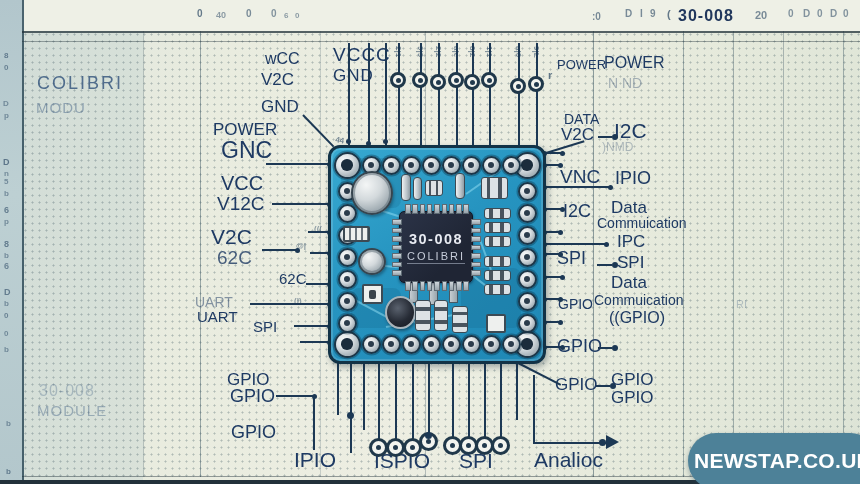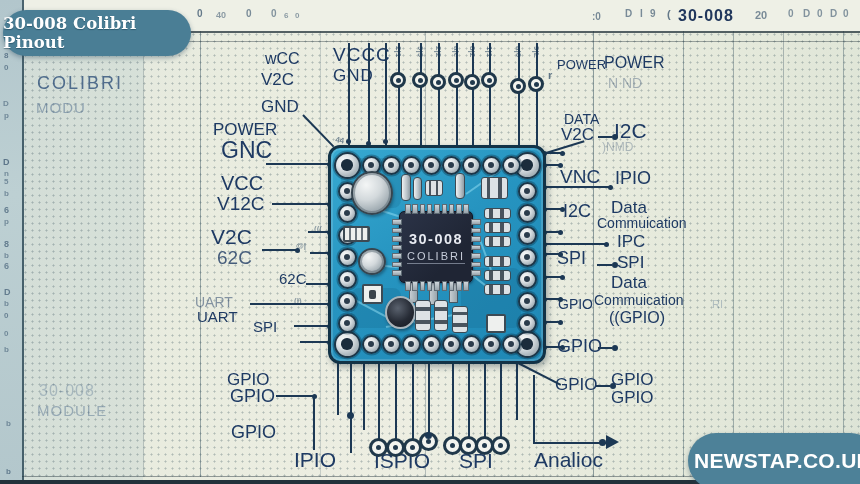--- a/index.html
+++ b/index.html
@@ -181,23 +181,20 @@
       <div class="cyl" style="left: 124px; top: 25px; width: 10px; height: 26px;"></div>
       <div class="rcomp" style="left: 150px; top: 29px; width: 27px; height: 22px;"></div>
       <div class="rcomp" style="left: 153px; top: 60px; width: 27px; height: 11px;"></div>
       <div class="rcomp" style="left: 153px; top: 74px; width: 27px; height: 11px;"></div>
       <div class="rcomp" style="left: 153px; top: 88px; width: 27px; height: 11px;"></div>
       <div class="rcomp" style="left: 153px; top: 108px; width: 27px; height: 11px;"></div>
       <div class="rcomp" style="left: 153px; top: 122px; width: 27px; height: 11px;"></div>
       <div class="rcomp" style="left: 153px; top: 136px; width: 27px; height: 11px;"></div>
     </div>
 
-  <div class="badge" id="badgeTL">
-    <span>30-008 Colibri Pinout</span>
-  </div>
   <div class="badge" id="badgeBR">
     <span>NEWSTAP.CO.UK</span>
   </div>
 <div class="vl bg-line" style="left: 22px; top: 0px; width: 2px; height: 484px; opacity: 0.85;"></div>
     <div class="vl bg-line" style="left: 143px; top: 31px; width: 1px; height: 446px; opacity: 0.28;"></div>
     <div class="vl bg-line" style="left: 200px; top: 31px; width: 1.2px; height: 446px; opacity: 0.42;"></div>
     <div class="vl bg-line" style="left: 320px; top: 31px; width: 1px; height: 446px; opacity: 0.2;"></div>
     <div class="vl bg-line" style="left: 425px; top: 31px; width: 1px; height: 446px; opacity: 0.3;"></div>
     <div class="vl bg-line" style="left: 593px; top: 31px; width: 1.2px; height: 446px; opacity: 0.5;"></div>
     <div class="vl bg-line" style="left: 683px; top: 31px; width: 1px; height: 446px; opacity: 0.38;"></div>
@@ -250,21 +247,21 @@
     <div class="lbl" style="left: 611px; top: 371px; font-size: 17px;">GPIO</div>
     <div class="lbl" style="left: 611px; top: 389px; font-size: 17px;">GPIO</div>
     <div class="lbl" style="left: 294px; top: 449px; font-size: 21px;">IPIO</div>
     <div class="lbl" style="left: 374px; top: 450px; font-size: 21px;">ISPIO</div>
     <div class="lbl" style="left: 459px; top: 450px; font-size: 21px;">SPI</div>
     <div class="lbl" style="left: 534px; top: 449px; font-size: 21px;">Analioc</div>
     <div class="lbl soft" style="left: 37px; top: 74px; font-size: 18px; opacity: 0.85; letter-spacing: 2px;">COLIBRI</div>
     <div class="lbl soft" style="left: 36px; top: 100px; font-size: 15px; opacity: 0.45; letter-spacing: 1px;">MODU</div>
     <div class="lbl soft" style="left: 39px; top: 383px; font-size: 16px; opacity: 0.3; letter-spacing: 1px;">30-008</div>
     <div class="lbl soft" style="left: 37px; top: 403px; font-size: 15px; opacity: 0.4; letter-spacing: 1px;">MODULE</div>
-    <div class="lbl soft" style="left: 712px; top: 299px; font-size: 11px; opacity: 0.3;">RI</div>
+    <div class="lbl soft" style="left: 736px; top: 299px; font-size: 11px; opacity: 0.3;">RI</div>
     <div class="tick" style="left: 197px; top: 9px; font-size: 10px; opacity: 0.7;">0</div>
     <div class="tick" style="left: 216px; top: 11px; font-size: 9px; opacity: 0.5;">40</div>
     <div class="tick" style="left: 246px; top: 9px; font-size: 10px; opacity: 0.6;">0</div>
     <div class="tick" style="left: 271px; top: 9px; font-size: 10px; opacity: 0.55;">0</div>
     <div class="tick" style="left: 284px; top: 12px; font-size: 8px; opacity: 0.5;">6</div>
     <div class="tick" style="left: 295px; top: 12px; font-size: 8px; opacity: 0.5;">0</div>
     <div class="tick" style="left: 592px; top: 12px; font-size: 10px; opacity: 0.6;">:0</div>
     <div class="tick" style="left: 625px; top: 9px; font-size: 10px; opacity: 0.6;">D</div>
     <div class="tick" style="left: 640px; top: 9px; font-size: 10px; opacity: 0.6;">I</div>
     <div class="tick" style="left: 650px; top: 9px; font-size: 10px; opacity: 0.6;">9</div>

